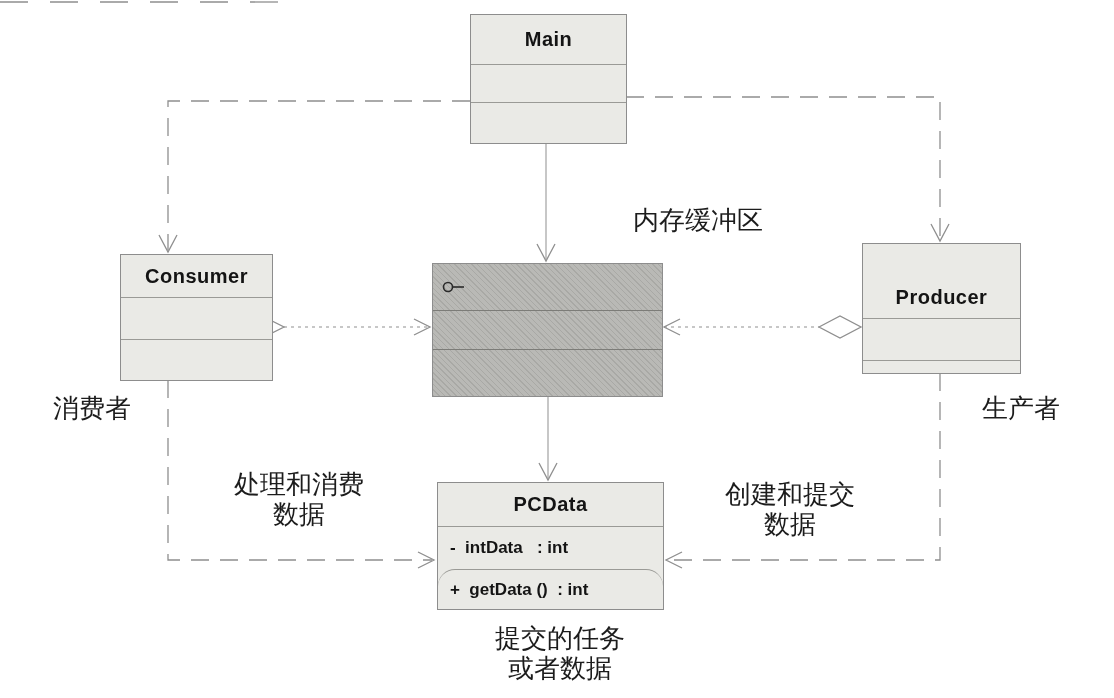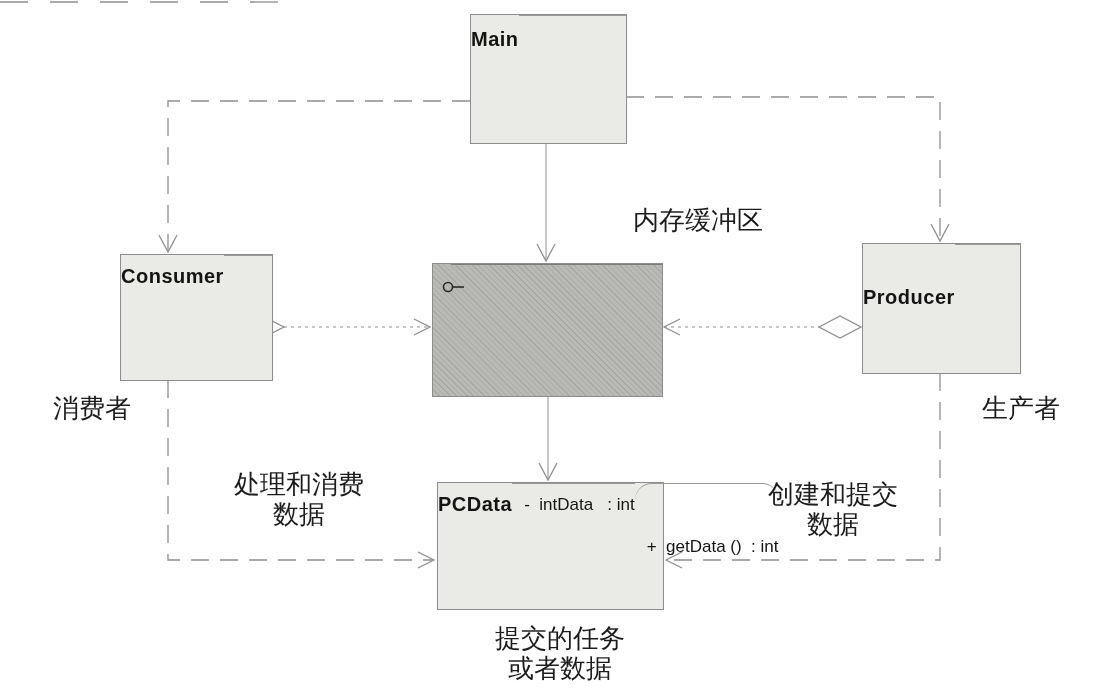--- a/index.html
+++ b/index.html
@@ -10,37 +10,37 @@
     overflow:hidden;
     font-family:"Liberation Sans", sans-serif;
   }
   #connector-layer{position:absolute;left:0;top:0;width:1114px;height:698px;}
 
   .uml-box{
     position:absolute;
     background:#eaeae6;
     border:1px solid #8d8d8d;
     box-sizing:border-box;
-    display:flex;
+    display:flex;flex-direction:column;
   }
   .uml-box .compartment{box-sizing:border-box;flex:0 0 auto;}
   .uml-box .compartment + .compartment{border-top:1px solid #9a9a96;}
   .uml-title{
     display:flex;align-items:center;justify-content:center;
     font-weight:bold;font-size:20px;color:#141414;
     position:relative;letter-spacing:0.5px;
   }
   .queue-box{
     background:#b5b5b1;
     background-image:repeating-linear-gradient(45deg, rgba(60,60,60,0.10) 0 1px, rgba(255,255,255,0.06) 1px 4px);
   }
   .queue-box .compartment + .compartment{border-top:1px solid #7c7c78;}
   .member-row{
     display:flex;align-items:center;
-    font-weight:normal;font-size:17px;color:#141414;
+    font-weight:bold;font-size:17px;color:#141414;
     padding-left:12px;white-space:pre;
   }
   .cjk-label{
     position:absolute;
     font-family:"Liberation Serif","DejaVu Serif",serif;
     font-size:26px;color:#1c1c1c;
     text-align:center;line-height:30px;
     white-space:nowrap;
   }
   .lollipop{position:absolute;left:9px;top:50%;margin-top:-7px;width:26px;height:14px;}
@@ -138,21 +138,21 @@
 
   <div class="cjk-label" style="left:53px;top:394px;">消费者</div>
 
   <div class="cjk-label" style="left:982px;top:394px;text-align:center;">生产者</div>
 
   <div class="cjk-label" style="left:214px;top:470px;width:170px;">
     <div>处理和消费</div>
     <div>数据</div>
   </div>
 
-  <div class="cjk-label" style="left:748px;top:480px;width:170px;">
+  <div class="cjk-label" style="left:705px;top:480px;width:170px;">
     <div>创建和提交</div>
     <div>数据</div>
   </div>
 
   <div class="cjk-label" style="left:475px;top:624px;width:170px;">
     <div>提交的任务</div>
     <div>或者数据</div>
   </div>
 
 </div>

